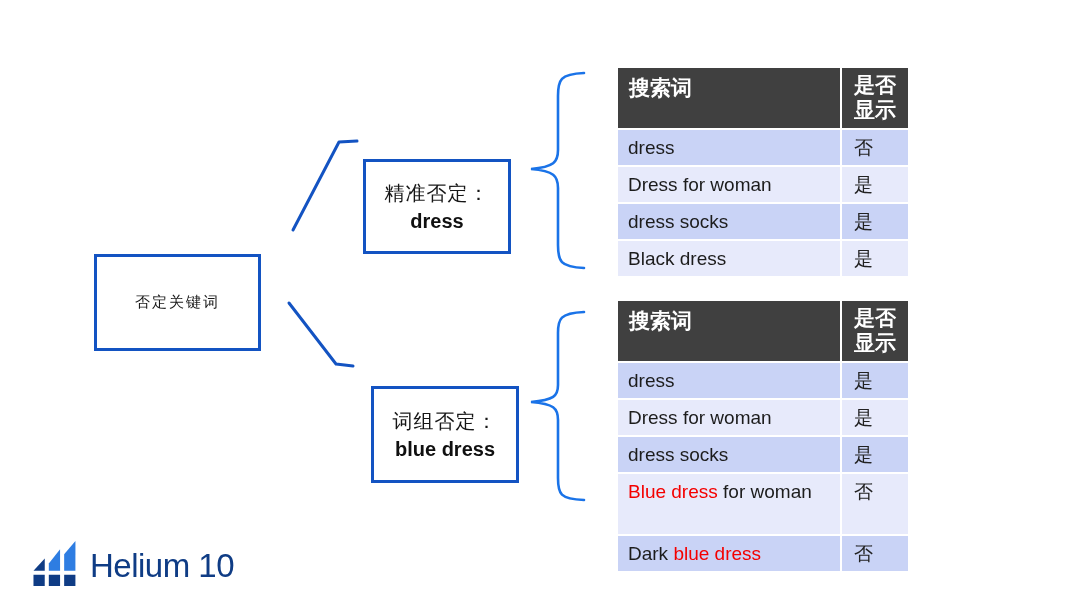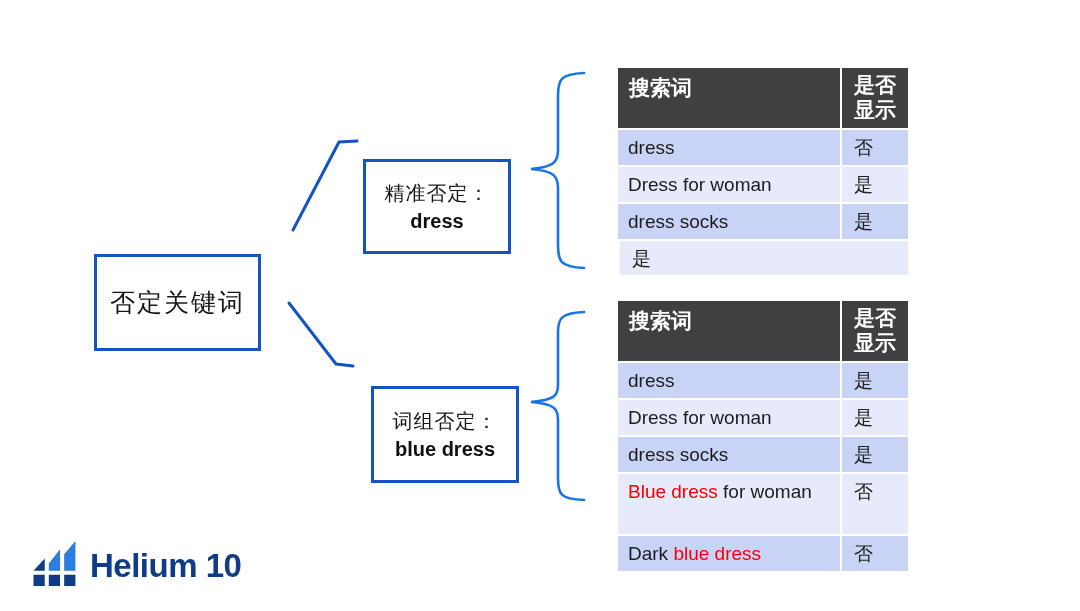--- a/index.html
+++ b/index.html
@@ -12,21 +12,21 @@
   svg.overlay { position:absolute; left:0; top:0; pointer-events:none; }
 
   
   .dbox {
     position:absolute; border:3px solid #1353c2; background:#fff;
     display:flex; flex-direction:column; align-items:center; justify-content:center;
     text-align:center;
     margin-top:36px;
   }
   .root-box { left:94px; top:218px; width:167px; height:97px; }
-  .root-box .lbl { font-size:25px; color:#161616; letter-spacing:2px; }
+  .root-box .lbl { font-size:15px; color:#161616; letter-spacing:2px; }
   .branch-top { left:363px; top:123px; width:148px; height:95px; }
   .branch-bottom { left:371px; top:350px; width:148px; height:97px; }
   .branch-line1 { font-size:20px; color:#161616; letter-spacing:1px; }
   .branch-line2 { font-size:20px; color:#101010; font-weight:bold; margin-top:3px; }
 
   
   .dtable { position:absolute; width:290px; }
   .t1 { left:618px; top:68px; }
   .t2 { left:618px; top:301px; }
   .thead { display:flex; background:#404040; color:#ffffff; font-weight:bold; font-size:21px; }
@@ -36,21 +36,21 @@
   .tbody .row:nth-child(odd)  { background:#c9d3f6; }
   .tbody .row:nth-child(even) { background:#e7eafb; }
   .cell-term { flex:1; padding:4px 6px 4px 10px; font-size:19px; color:#1c1c1c; line-height:27px; }
   .cell-shown { width:68px; border-left:2px solid #ffffff; padding:4px 0 0 12px; font-size:19px; color:#222222; line-height:27px; }
   .row.tall { min-height:62px; }
   .row.tall .cell-term { }
   .red { color:#f40000; }
 
   
   .logo { position:absolute; left:33px; top:541px; display:flex; align-items:flex-end; gap:9px; }
-  .logo-text { font-size:33px; font-weight:bold; color:#0f3c85; letter-spacing:-0.5px; line-height:40px; }
+  .logo-text { font-size:33px; font-weight:normal; color:#0f3c85; letter-spacing:-0.5px; line-height:40px; }
 </style>
 </head>
 <body>
 
 <div class="canvas">
 
   <svg class="overlay" width="1080" height="611" viewBox="0 0 1080 611">
     <path d="M293 230 L339 142 L357 141" fill="none" stroke="#1353c2" stroke-width="3" stroke-linecap="round" stroke-linejoin="round"></path>
     <path d="M289 303 L336 364 L353 366" fill="none" stroke="#1353c2" stroke-width="3" stroke-linecap="round" stroke-linejoin="round"></path>
     <path d="M584 73 C560 74 558 80 558 96 L558 150 C558 162 554 167 531 169 C554 171 558 176 558 188 L558 245 C558 261 560 267 584 268" fill="none" stroke="#1a73e8" stroke-width="2.6" stroke-linecap="round"></path>
@@ -82,20 +82,21 @@
         </div>
         <div class="row">
           <div class="cell-term"><span>Dress for woman</span></div>
           <div class="cell-shown cn">是</div>
         </div>
         <div class="row">
           <div class="cell-term"><span>dress socks</span></div>
           <div class="cell-shown cn">是</div>
         </div>
         <div class="row">
+          <div class="cell-term"><span>Black dress</span></div>
           <div class="cell-shown cn">是</div>
         </div>
       </div>
   </div>
 
   <div class="dtable t2">
     <div class="thead">
       <div class="h-term cn">搜索词</div>
       <div class="h-shown cn">是否显示</div>
     </div>

